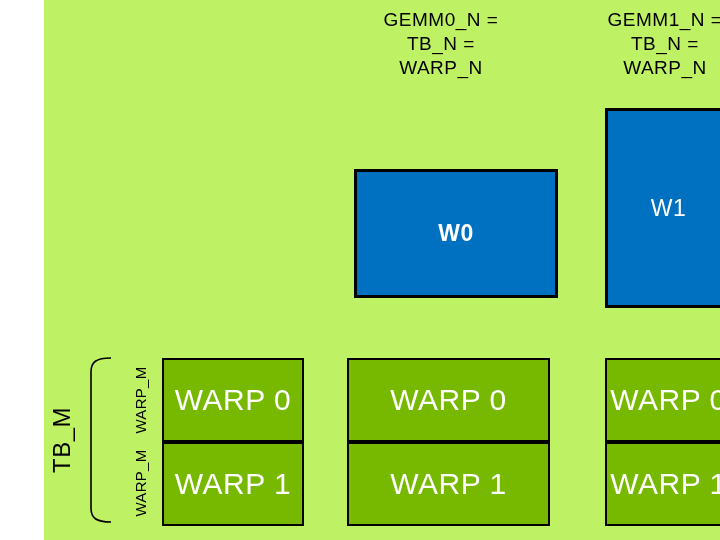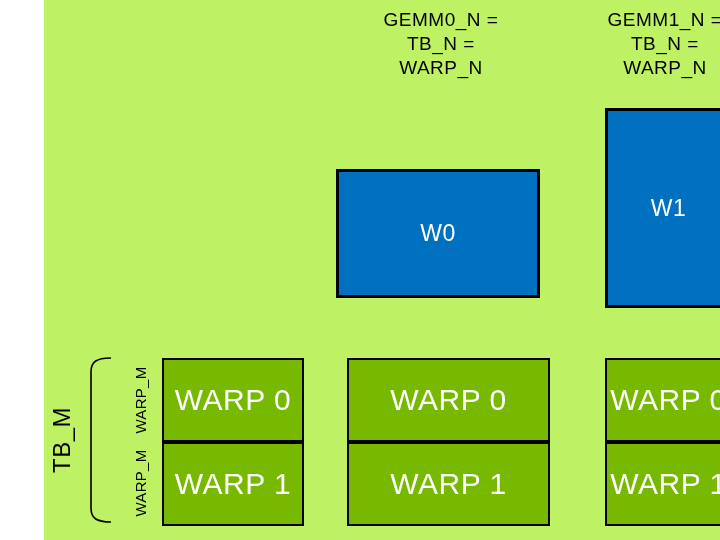--- a/index.html
+++ b/index.html
@@ -34,21 +34,21 @@
     position: absolute;
     box-sizing: border-box;
     border: 3px solid #000000;
     display: flex;
     align-items: center;
     justify-content: center;
     color: #ffffff;
     font-size: 23px;
     letter-spacing: 0.5px;
   }
-  #w0-tile { left: 292px; top: 169px; width: 204px; height: 129px; }
+  #w0-tile { left: 310px; top: 169px; width: 204px; height: 129px; font-weight: bold; }
   #w1-tile { left: 561px; top: 108px; width: 127px; height: 200px; }
 
   .warp-col {
     position: absolute;
     top: 358px;
   }
   #warp-col-1 { left: 118px; width: 142px; }
   #warp-col-2 { left: 303px; width: 203px; }
   #warp-col-3 { left: 561px; width: 127px; }
 

